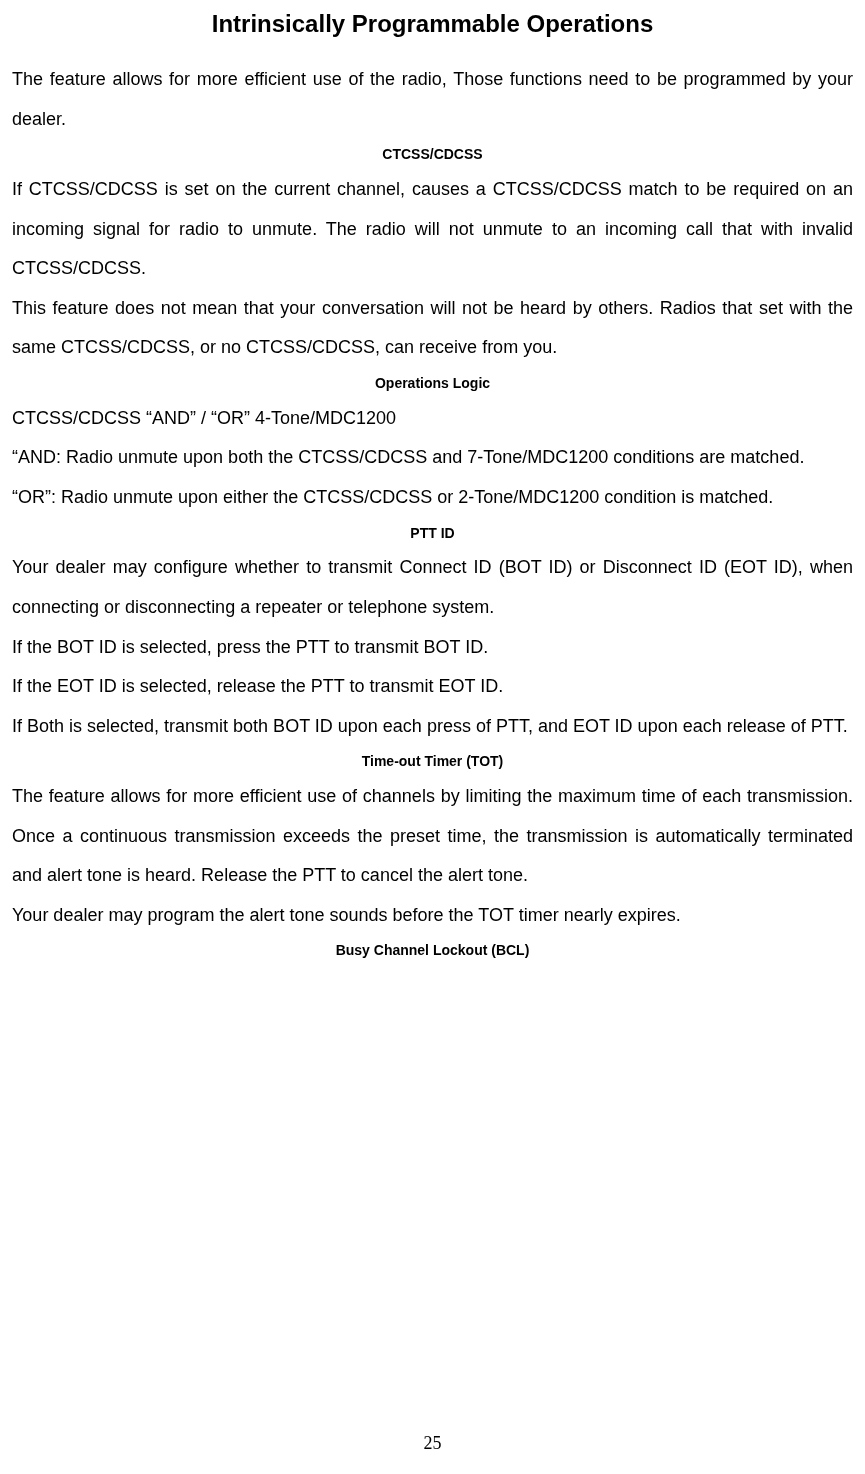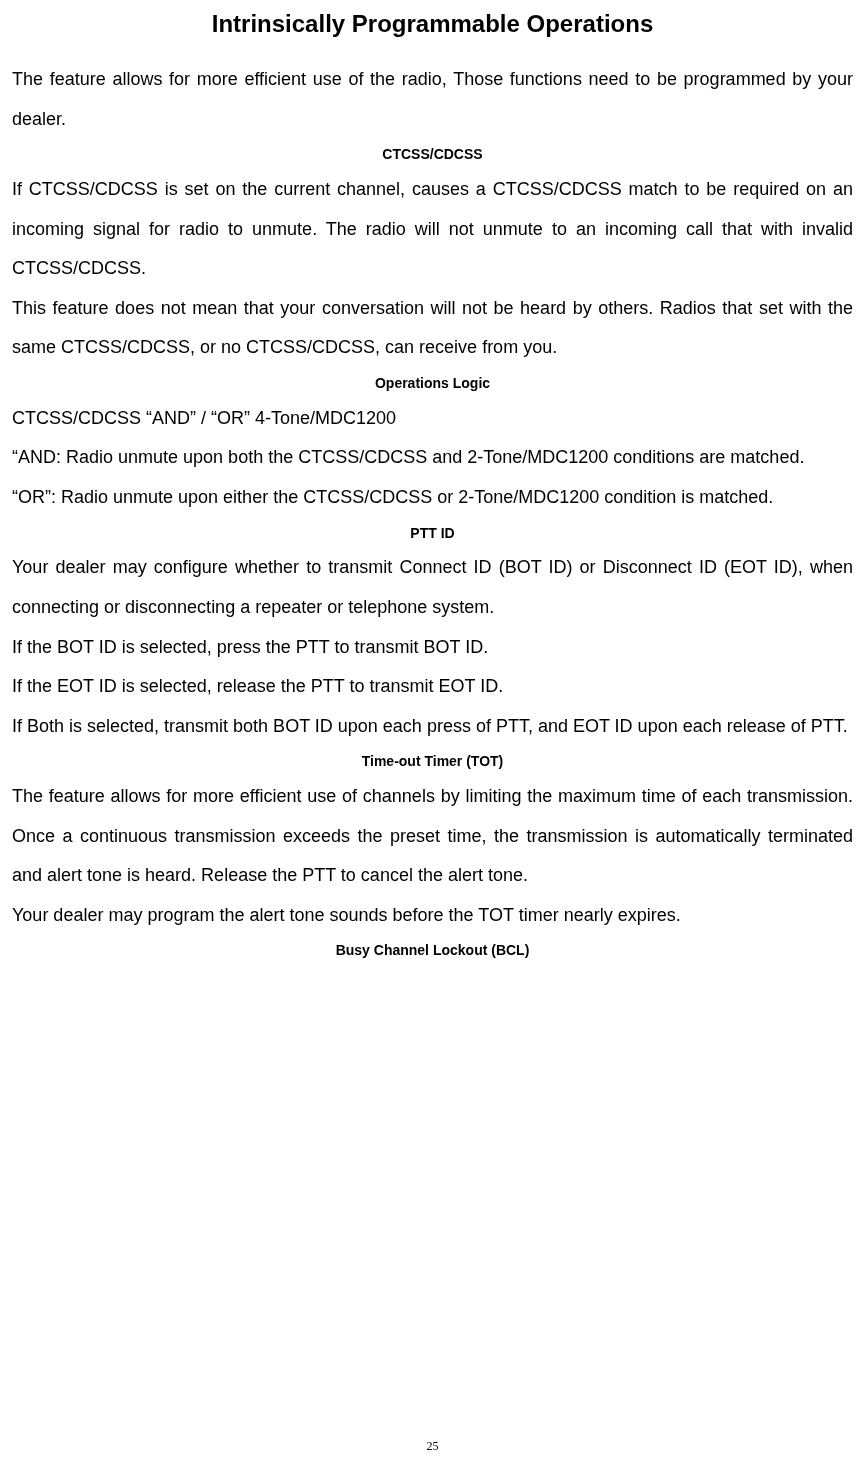--- a/index.html
+++ b/index.html
@@ -34,38 +34,38 @@
       line-height: 2.2;
       text-align: justify;
       text-justify: inter-word;
     }
     .page-number {
       position: absolute;
       bottom: 20px;
       left: 0;
       right: 0;
       text-align: center;
-      font-size: 12px;
+      font-size: 18px;
       font-family: 'Times New Roman', Times, serif;
     }
   </style>
 </head>
 <body>
 
 <h1 class="main-heading">Intrinsically Programmable Operations</h1>
 
 <p class="body-text">The feature allows for more efficient use of the radio, Those functions need to be programmed by your dealer.</p>
 
 <p class="sub-heading">CTCSS/CDCSS</p>
 <p class="body-text">If CTCSS/CDCSS is set on the current channel, causes a CTCSS/CDCSS match to be required on an incoming signal for radio to unmute. The radio will not unmute to an incoming call that with invalid CTCSS/CDCSS.</p>
 <p class="body-text">This feature does not mean that your conversation will not be heard by others. Radios that set with the same CTCSS/CDCSS, or no CTCSS/CDCSS, can receive from you.</p>
 
 <p class="sub-heading">Operations Logic</p>
 <p class="body-text">CTCSS/CDCSS “AND” / “OR” 4-Tone/MDC1200</p>
-<p class="body-text">“AND: Radio unmute upon both the CTCSS/CDCSS and 2-Tone/MDC1200 conditions are matched.</p>
+<p class="body-text">“AND: Radio unmute upon both the CTCSS/CDCSS and 7-Tone/MDC1200 conditions are matched.</p>
 <p class="body-text">“OR”: Radio unmute upon either the CTCSS/CDCSS or 2-Tone/MDC1200 condition is matched.</p>
 
 <p class="sub-heading">PTT ID</p>
 <p class="body-text">Your dealer may configure whether to transmit Connect ID (BOT ID) or Disconnect ID (EOT ID), when connecting or disconnecting a repeater or telephone system.</p>
 <p class="body-text">If the BOT ID is selected, press the PTT to transmit BOT ID.</p>
 <p class="body-text">If the EOT ID is selected, release the PTT to transmit EOT ID.</p>
 <p class="body-text">If Both is selected, transmit both BOT ID upon each press of PTT, and EOT ID upon each release of PTT.</p>
 
 <p class="sub-heading">Time-out Timer (TOT)</p>
 <p class="body-text">The feature allows for more efficient use of channels by limiting the maximum time of each transmission. Once a continuous transmission exceeds the preset time, the transmission is automatically terminated and alert tone is heard. Release the PTT to cancel the alert tone.</p>

